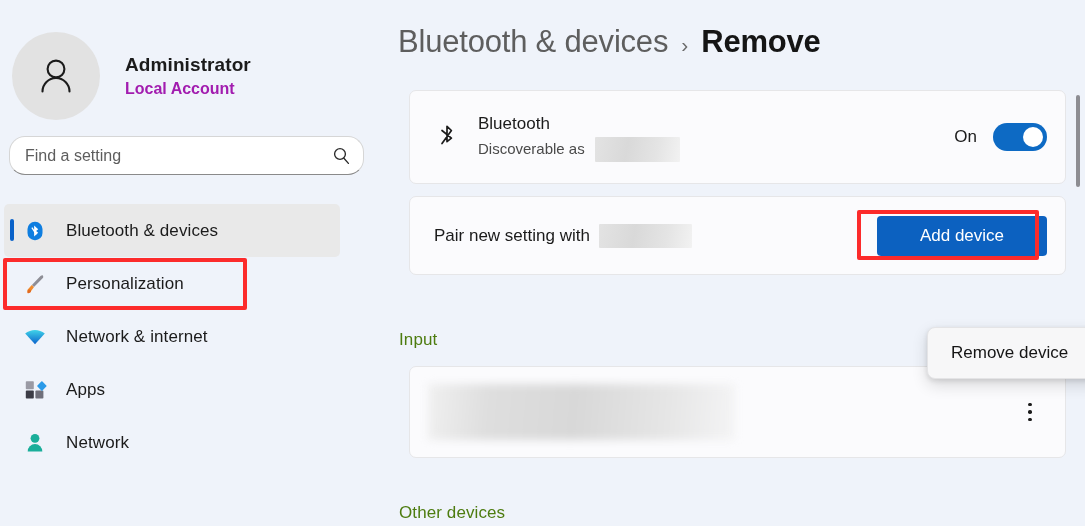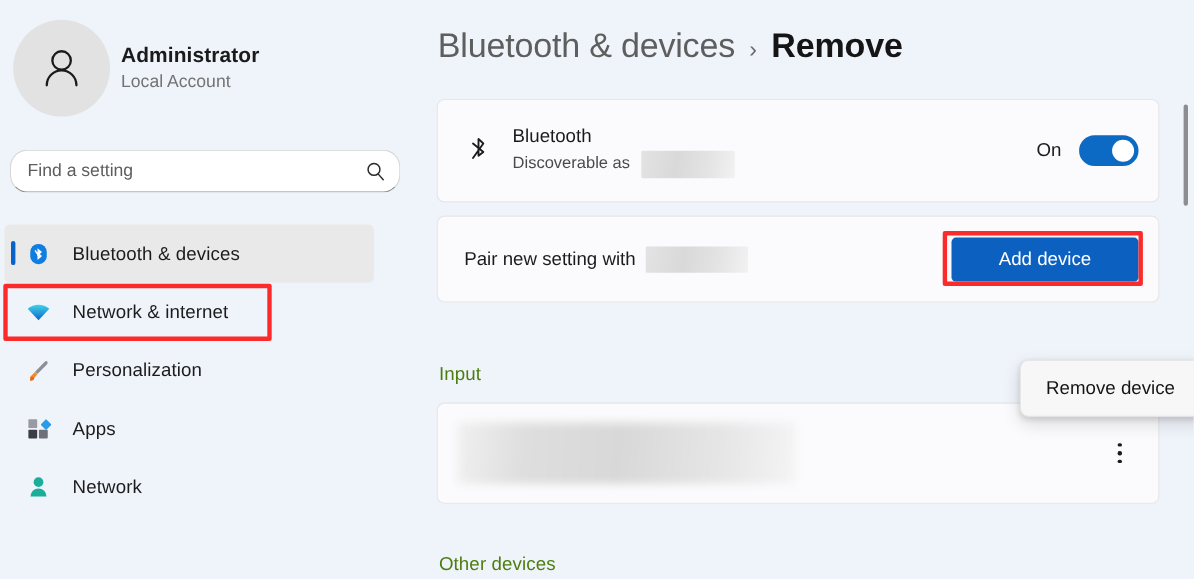--- a/index.html
+++ b/index.html
@@ -18,36 +18,36 @@
     background: #eff3fa;
   }
 
   
   #sidebar {
     position: absolute; left: 0; top: 0;
     width: 390px; height: 526px;
     background: #eff3fa;
   }
   .account {
-    position: absolute; left: 12px; top: 18px;
-    display: flex; align-items: center; gap: 10px;
+    position: absolute; left: 12px; top: 32px;
+    display: flex; align-items: center; gap: 25px;
   }
   .avatar {
     width: 88px; height: 88px; border-radius: 50%;
     background: #e2e2e2;
     display: flex; align-items: center; justify-content: center;
     flex: none;
   }
   .acct-text { display: flex; flex-direction: column; gap: 1px; }
   .acct-name {
     font-size: 19px; font-weight: bold; color: #1b1b1b;
     letter-spacing: .1px; line-height: 24px;
   }
   .acct-sub {
-    font-size: 16px; color: #737373; line-height: 21px;
+    font-size: 16px; color: #a21caf; line-height: 21px; font-weight: bold;
   }
 
   .searchbox {
     position: absolute; left: 9px; top: 136px;
     width: 355px; height: 39px;
     background: #ffffff;
     border: 1px solid #d6d6d6;
     border-bottom: 1px solid #8a8a8a;
     border-radius: 16px;
     display: flex; align-items: center;
@@ -103,21 +103,21 @@
     font-size: 31px; color: #5e5e5e; font-weight: normal;
     letter-spacing: -.2px;
   }
   .crumb-sep { font-size: 21px; color: #6a6a6a; }
   .crumb-current {
     font-size: 31px; color: #151515; font-weight: bold;
     letter-spacing: -.2px;
   }
 
   .card {
-    position: absolute; left: 7px;
+    position: absolute; left: 19px;
     width: 657px;
     background: #fbfbfd;
     border: 1px solid #e6e6e8;
     border-radius: 7px;
   }
   #card-bluetooth { top: 90px; height: 94px; }
   #card-pair      { top: 196px; height: 79px; }
   #card-input     { top: 366px; height: 92px; }
 
   .bt-row {
@@ -268,41 +268,41 @@
             <path d="M11.1 10.2l4.1 3.6-4.1 3.6v-7.2z" fill="#ffffff"></path>
             <line x1="8.9" y1="8.6" x2="13.3" y2="15.4" stroke="#ffffff" stroke-width="1.25"></line>
           </svg>
         </span>
         <span class="navlabel">Bluetooth &amp; devices</span>
       </div>
 
       <div class="navitem">
         <span class="navicon">
           <svg width="24" height="24" viewBox="0 0 24 24">
+            <path d="M19.6 3.2c.9.9.9 2.3 0 3.1L11 15 8.9 12.9 17.5 4c.6-.6 1.5-.6 2.1-.8z" fill="#8e8e96"></path>
+            <path d="M8.8 13.1l2.1 2.1-3.2 4.2c-.9 1.2-2.3 1.3-3 .6-.8-.8-.6-2.1.5-3.1l3.6-3.8z" fill="#f08a2b"></path>
+            <path d="M5.3 17.9c.8-.8 1.9-.4 2.3.1.5.5.7 1.6-.2 2.4-.6.5-2.7 1-3 .7-.3-.3.3-2.5.9-3.2z" fill="#e26a1f"></path>
+          </svg>
+        </span>
+        <span class="navlabel">Personalization</span>
+      </div>
+
+      <div class="navitem">
+        <span class="navicon">
+          <svg width="24" height="24" viewBox="0 0 24 24">
             <defs>
                 <linearGradient id="gnet" x1="0" y1="0" x2="0" y2="1">
               <stop offset="0" stop-color="#3fd2e8"></stop>
                   <stop offset="1" stop-color="#0c63cc"></stop>
             </linearGradient>
               </defs>
             <path d="M2.2 8.6C5 6.3 8.4 5.1 12 5.1s7 1.2 9.8 3.5L12 19.2 2.2 8.6z" fill="url(#gnet)"></path>
           </svg>
         </span>
         <span class="navlabel">Network &amp; internet</span>
-      </div>
-
-      <div class="navitem">
-        <span class="navicon">
-          <svg width="24" height="24" viewBox="0 0 24 24">
-            <path d="M19.6 3.2c.9.9.9 2.3 0 3.1L11 15 8.9 12.9 17.5 4c.6-.6 1.5-.6 2.1-.8z" fill="#8e8e96"></path>
-            <path d="M8.8 13.1l2.1 2.1-3.2 4.2c-.9 1.2-2.3 1.3-3 .6-.8-.8-.6-2.1.5-3.1l3.6-3.8z" fill="#f08a2b"></path>
-            <path d="M5.3 17.9c.8-.8 1.9-.4 2.3.1.5.5.7 1.6-.2 2.4-.6.5-2.7 1-3 .7-.3-.3.3-2.5.9-3.2z" fill="#e26a1f"></path>
-          </svg>
-        </span>
-        <span class="navlabel">Personalization</span>
       </div>
 
       <div class="navitem">
         <span class="navicon">
           <svg width="24" height="24" viewBox="0 0 24 24">
             <rect x="2.8" y="3.2" width="8" height="8" rx=".8" fill="#9a9aa4"></rect>
             <rect x="2.8" y="12.6" width="8" height="8" rx=".8" fill="#3c3c46"></rect>
             <rect x="12.4" y="12.6" width="8" height="8" rx=".8" fill="#6f6f7a"></rect>
             <rect x="16.4" y="1.9" width="7.1" height="7.1" rx=".8" fill="#2b9ae8" transform="rotate(45 16.4 5.4)"></rect>
           </svg>

